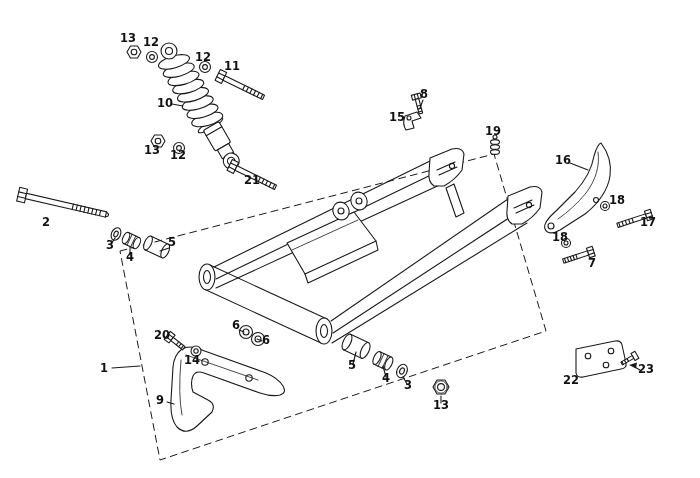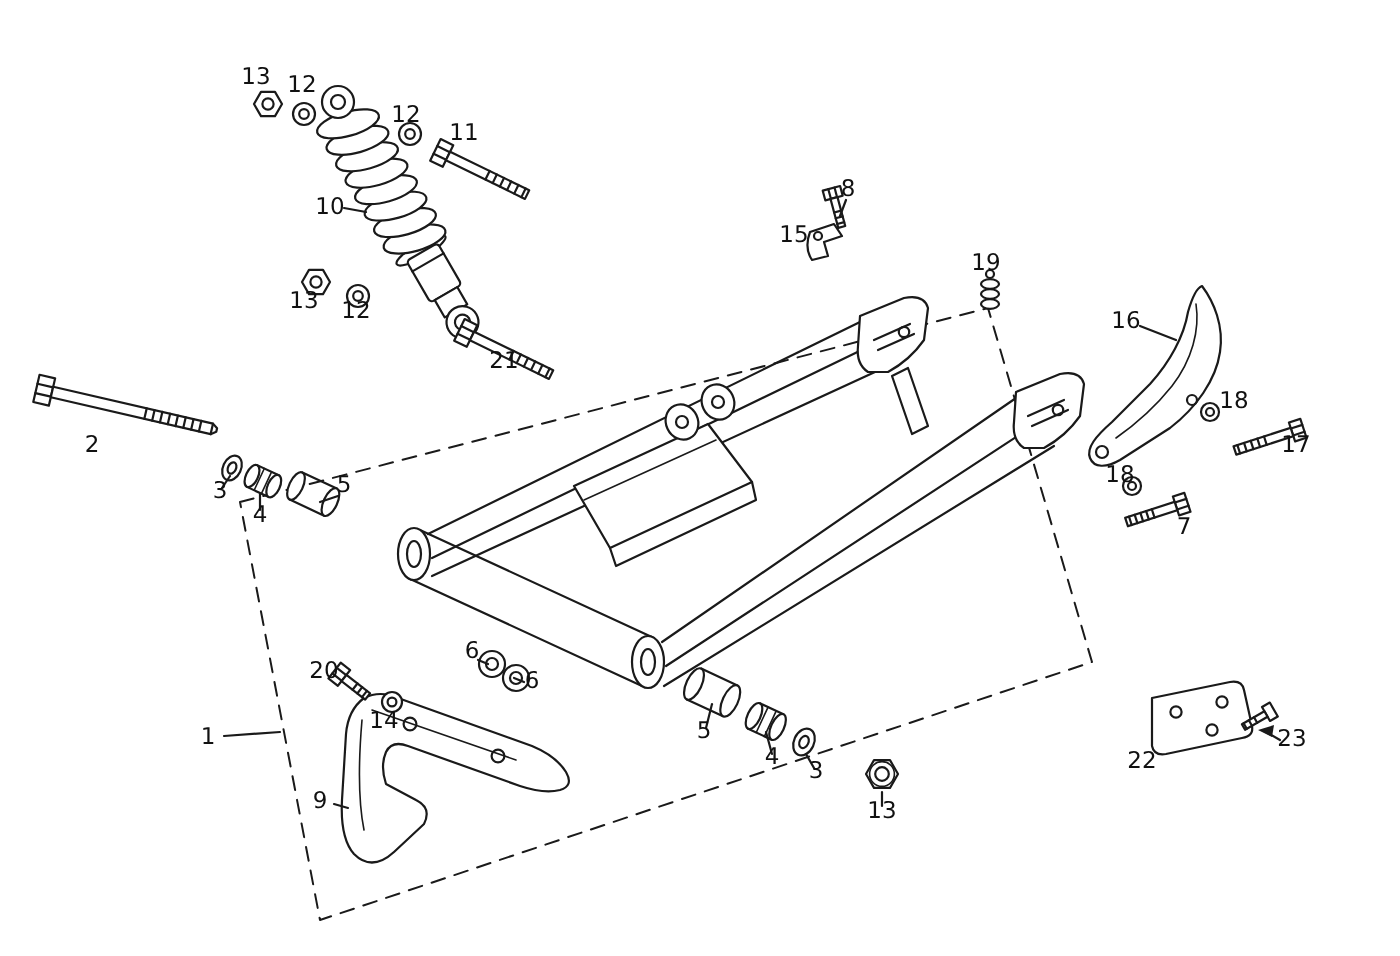--- a/index.html
+++ b/index.html
@@ -1,18 +1,18 @@
 <!DOCTYPE html>
 <html><head>
 <meta charset="utf-8">
 <style>
   html,body{margin:0;padding:0;background:#e8e8e8;}
   .stage{
     position:relative;width:700px;height:478px;background:#ffffff;
-    font-family:"DejaVu Sans", sans-serif;overflow:hidden;
+    font-family:"DejaVu Sans", sans-serif;overflow:hidden;font-weight:bold;
   }
   .stage svg{position:absolute;left:0;top:0;}
   svg path, svg line, svg circle, svg ellipse, svg rect, svg polygon, svg polyline{
     stroke:#1a1a1a;stroke-width:1.1;fill:none;stroke-linecap:round;stroke-linejoin:round;
   }
   svg .wh{fill:#ffffff;}
   svg .dash{stroke-dasharray:7 5;stroke-width:1;}
   svg .thin{stroke-width:0.8;}
   svg .fillk{fill:#1a1a1a;stroke:none;}
   svg text.callout{

